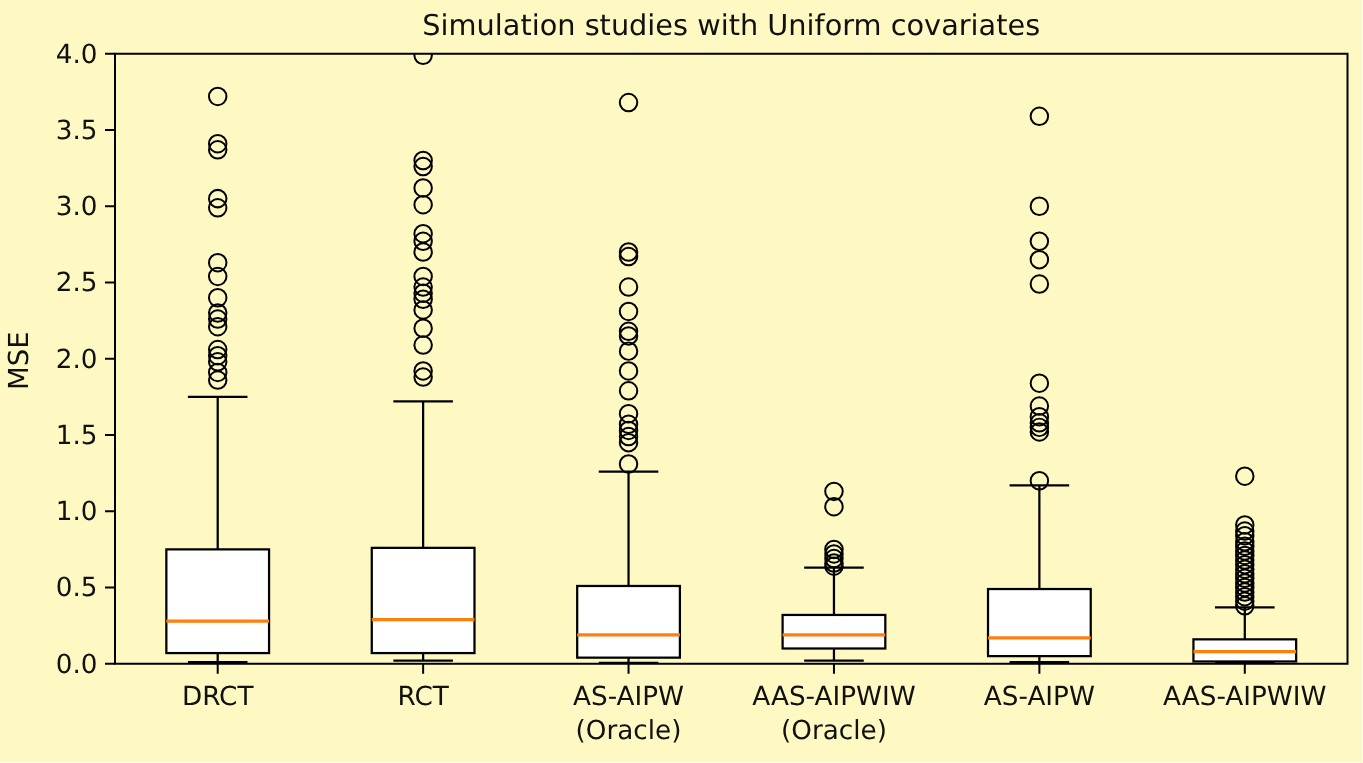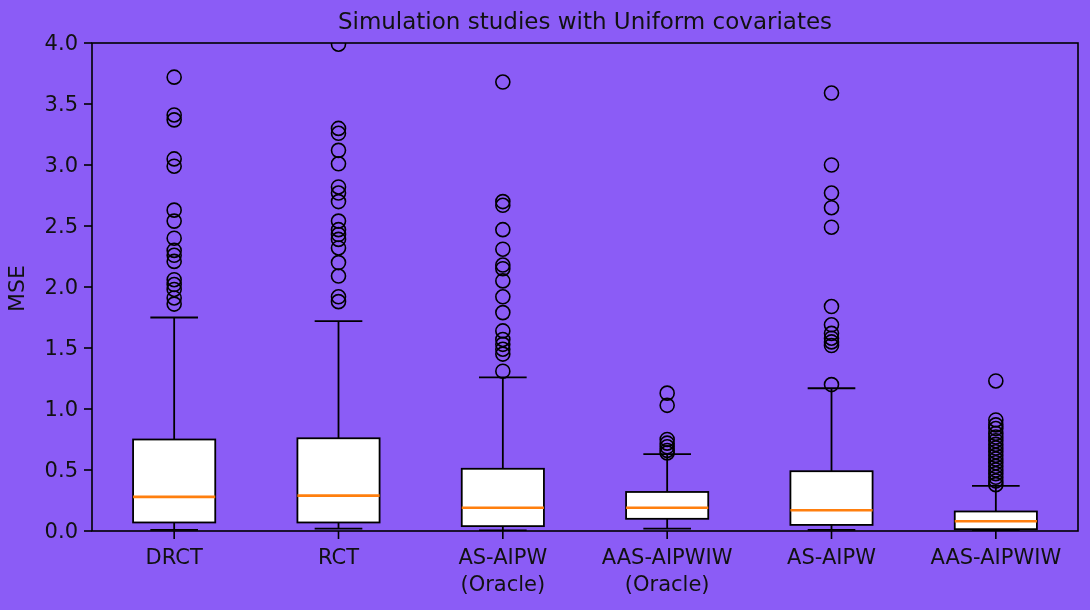--- a/index.html
+++ b/index.html
@@ -7,21 +7,21 @@
     padding: 0;
     background: #ffffff;
     width: 1090px;
     height: 610px;
     font-family: "DejaVu Sans", "Liberation Sans", sans-serif;
   }
   .figure {
     position: relative;
     width: 1090px;
     height: 610px;
-    background: #8b5cf6;
+    background: #fef9c3;
     overflow: hidden;
   }
   .chart-title {
     position: absolute;
     left: 92px;
     top: 8px;
     width: 986px;
     text-align: center;
     font-size: 23px;
     color: #111111;

